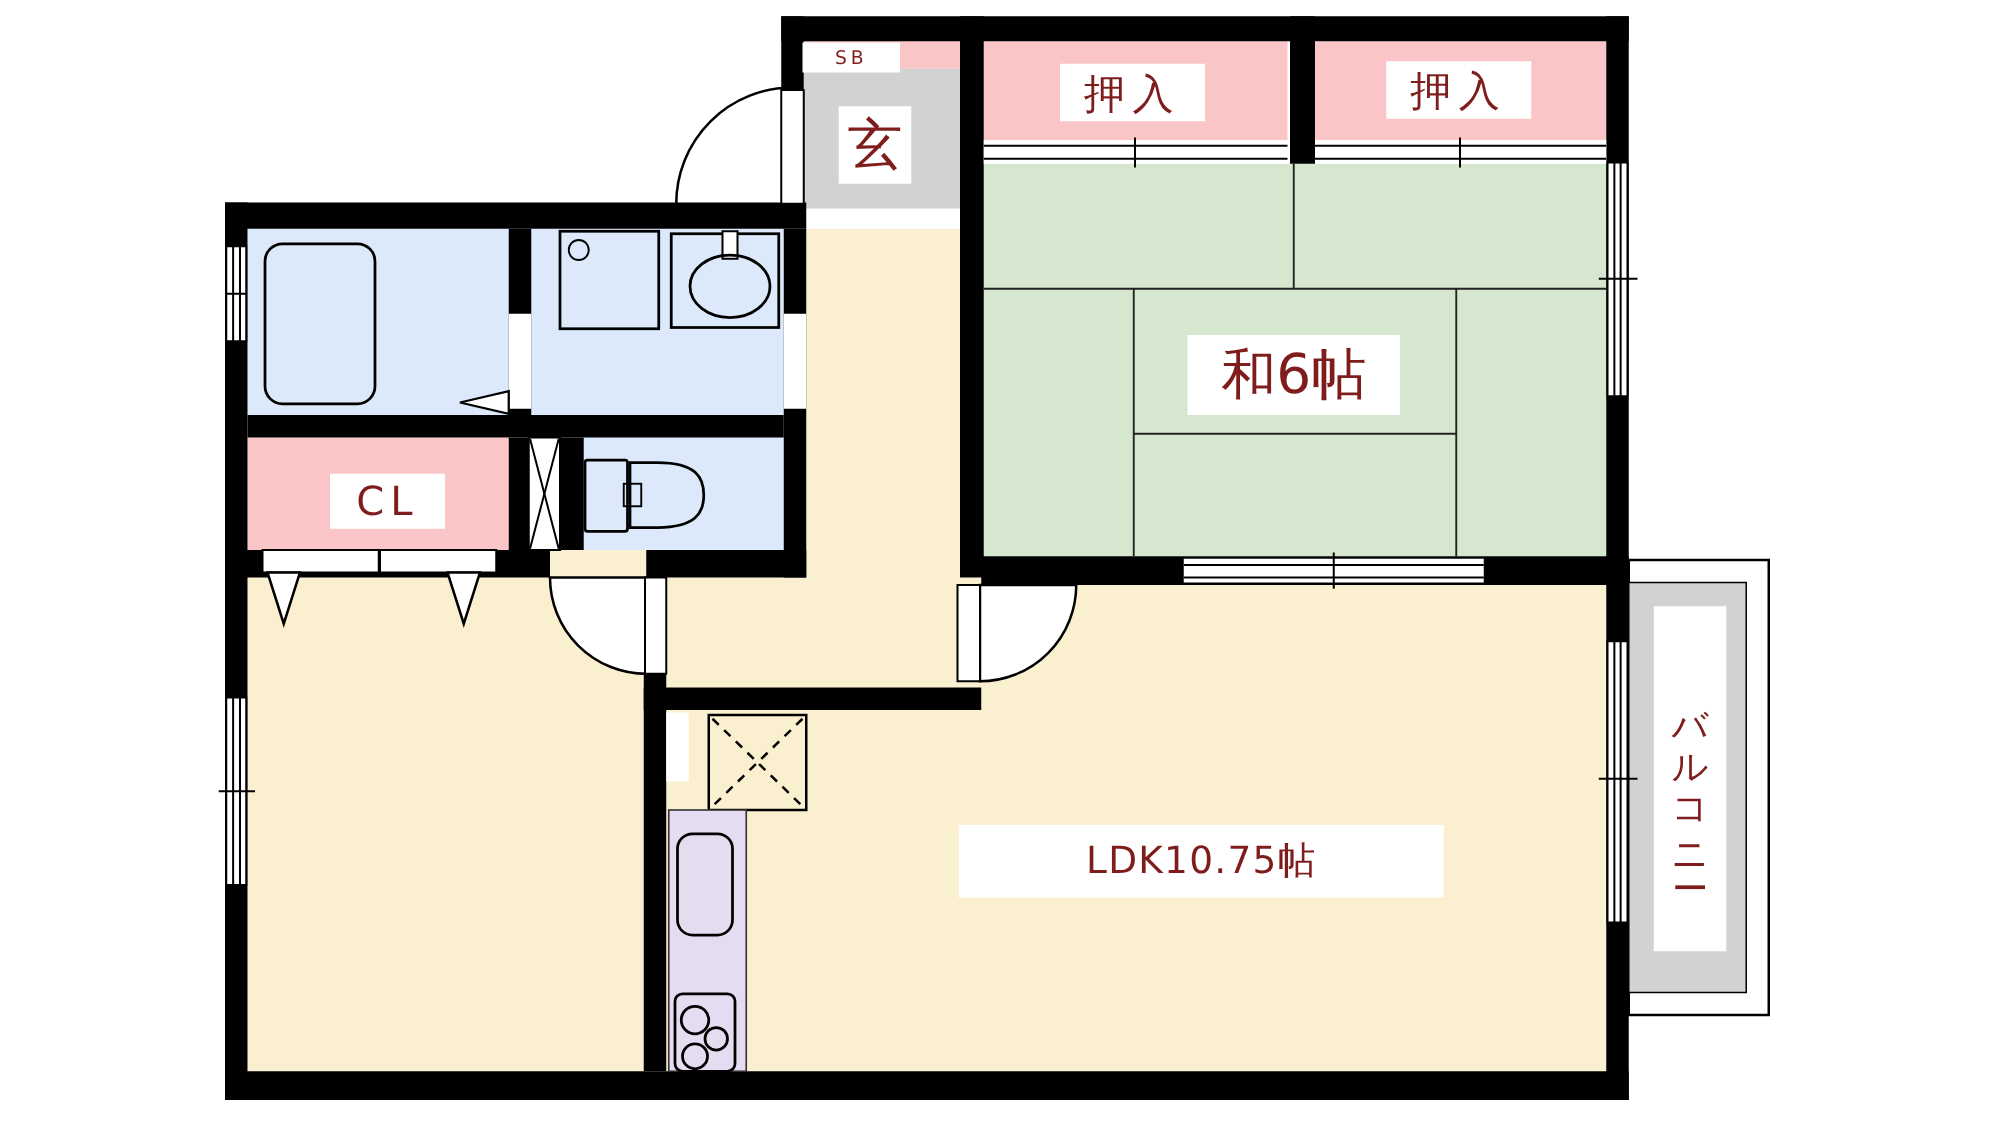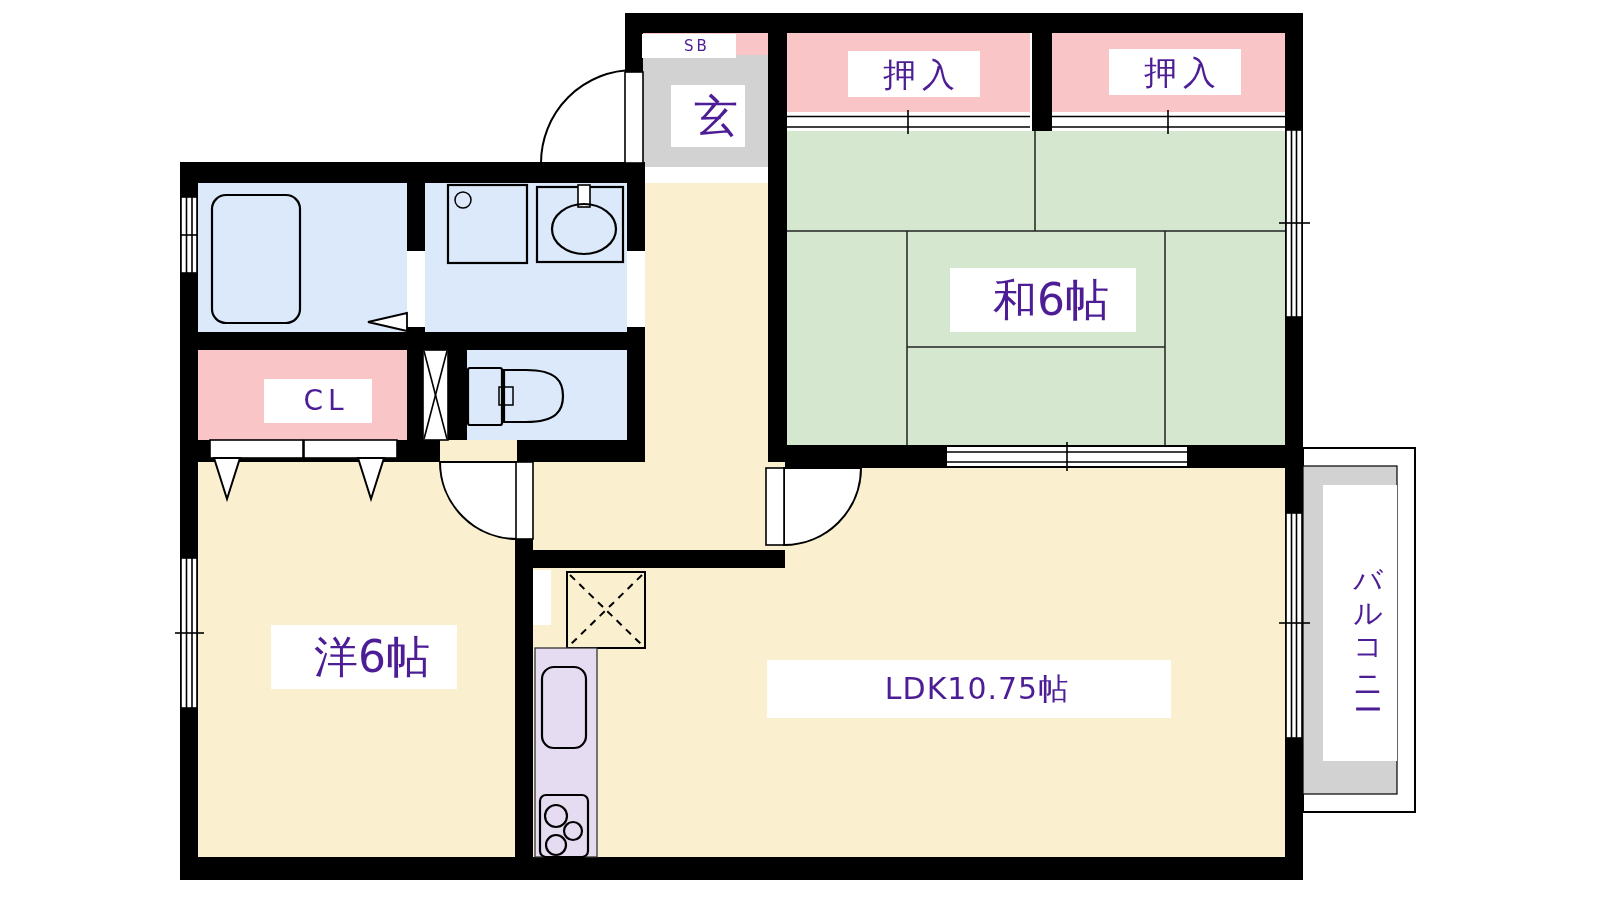--- a/index.html
+++ b/index.html
@@ -19,30 +19,30 @@
   .wht{fill:#fff;}
   .whts{fill:#fff;stroke:#000;stroke-width:1.6;}
   .fx{fill:none;stroke:#000;stroke-width:2.2;}
   .fx15{fill:none;stroke:#000;stroke-width:1.5;}
   .thin{stroke:#000;stroke-width:1.6;fill:none;}
   .dash{stroke:#000;stroke-width:2;fill:none;stroke-dasharray:7 6;}
   .arc{fill:#fff;stroke:#000;stroke-width:2;}
   .arcopen{fill:none;stroke:#000;stroke-width:2;}
   
   .label{
-    position:absolute;background:#fff;color:#4c1d95;
+    position:absolute;background:#fff;color:#7f1d1d;
     display:flex;align-items:center;justify-content:center;
-    white-space:nowrap;line-height:1;padding-left:16px;
+    white-space:nowrap;line-height:1;
   }
   .lb-sb{left:642px;top:34px;width:78px;height:24px;font-size:15px;letter-spacing:3px;font-weight:500;}
   .lb-gen{left:671px;top:85px;width:58px;height:62px;font-size:44px;}
   .lb-osh1{left:848px;top:51px;width:116px;height:46px;font-size:33px;letter-spacing:6px;}
   .lb-osh2{left:1109px;top:49px;width:116px;height:46px;font-size:33px;letter-spacing:6px;}
   .lb-wa{left:950px;top:268px;width:170px;height:64px;font-size:44px;text-align:center;}
-  .lb-cl{left:264px;top:379px;width:92px;height:44px;font-size:28px;letter-spacing:5px;}
+  .lb-cl{left:264px;top:379px;width:92px;height:44px;font-size:32px;letter-spacing:5px;}
   .lb-yo{left:271px;top:625px;width:170px;height:64px;font-size:44px;}
   .lb-ldk{left:736px;top:660px;width:388px;height:58px;font-size:30px;letter-spacing:1px;margin-left:31px;}
   .lb-bal{left:1323px;top:485px;width:58px;height:276px;font-size:29px;
           writing-mode:vertical-rl;text-orientation:upright;letter-spacing:4px;}
 </style>
 </head>
 <body>
 
 <div class="stage">
   <svg width="1600" height="900" viewBox="0 0 1600 900">
@@ -197,16 +197,15 @@
       <circle class="fx" cx="556" cy="845" r="10"></circle>
     </g>
   </svg>
 
   <div class="label lb-sb">SB</div>
   <div class="label lb-gen">玄</div>
   <div class="label lb-osh1">押入</div>
   <div class="label lb-osh2">押入</div>
   <div class="label lb-wa">和6帖</div>
   <div class="label lb-cl">CL</div>
-  <div class="label lb-yo">洋6帖</div>
   <div class="label lb-ldk">LDK10.75帖</div>
   <div class="label lb-bal">バルコニー</div>
 </div>
 
 </body></html>

